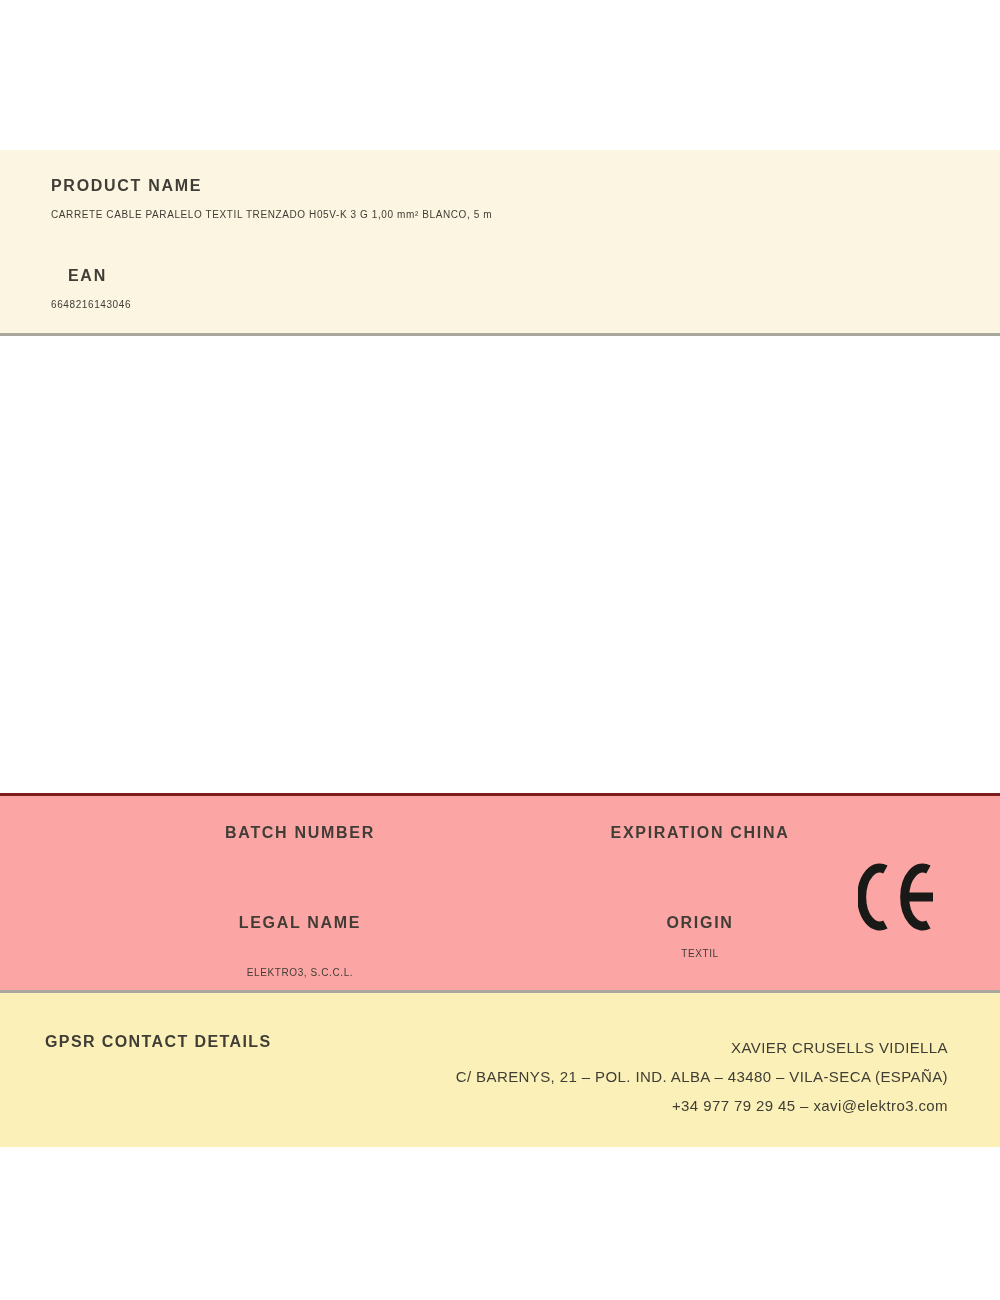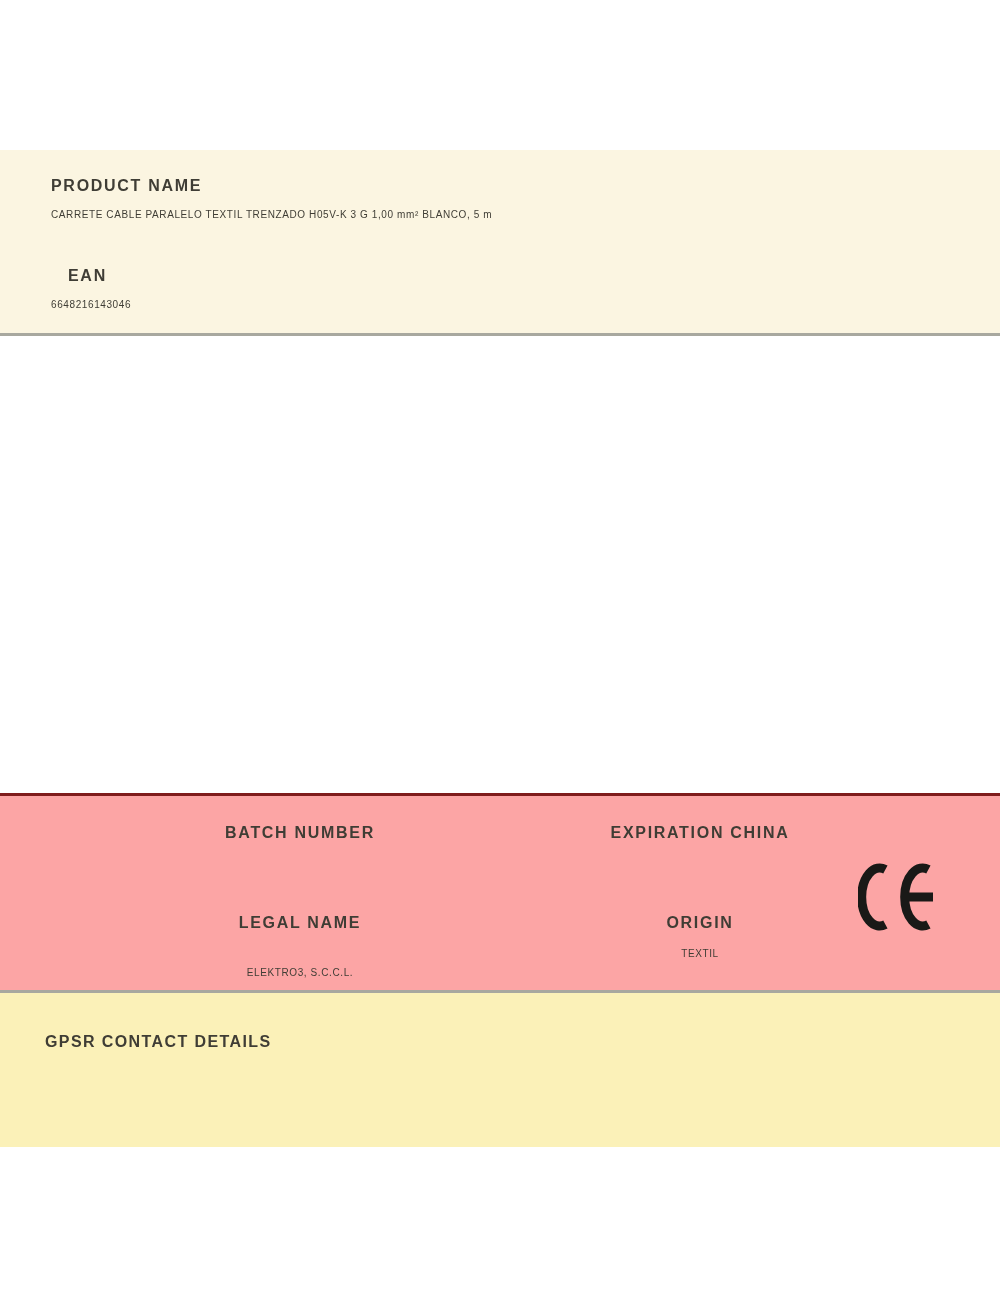--- a/index.html
+++ b/index.html
@@ -118,15 +118,20 @@
       <path d="M 27.4 7.5 A 18 29 0 1 0 27.4 62.5" fill="none" stroke="#191917" stroke-width="9" stroke-linecap="butt"></path>
 
       <path d="M 70.4 7.5 A 18 29 0 1 0 70.4 62.5" fill="none" stroke="#191917" stroke-width="9" stroke-linecap="butt"></path>
 
       <path d="M 49 35 L 75 35" fill="none" stroke="#191917" stroke-width="9" stroke-linecap="butt"></path>
     </svg>
   </div>
 
   <div class="section" id="sec-gpsr">
     <div class="lbl" id="gpsr-label">GPSR CONTACT DETAILS</div>
+    <div id="gpsr-contact">
+      <div>XAVIER CRUSELLS VIDIELLA</div>
+      <div>C/ BARENYS, 21 – POL. IND. ALBA – 43480 – VILA-SECA (ESPAÑA)</div>
+      <div>+34 977 79 29 45 – xavi@elektro3.com</div>
+    </div>
   </div>
 
 </div>
 
 </body></html>

